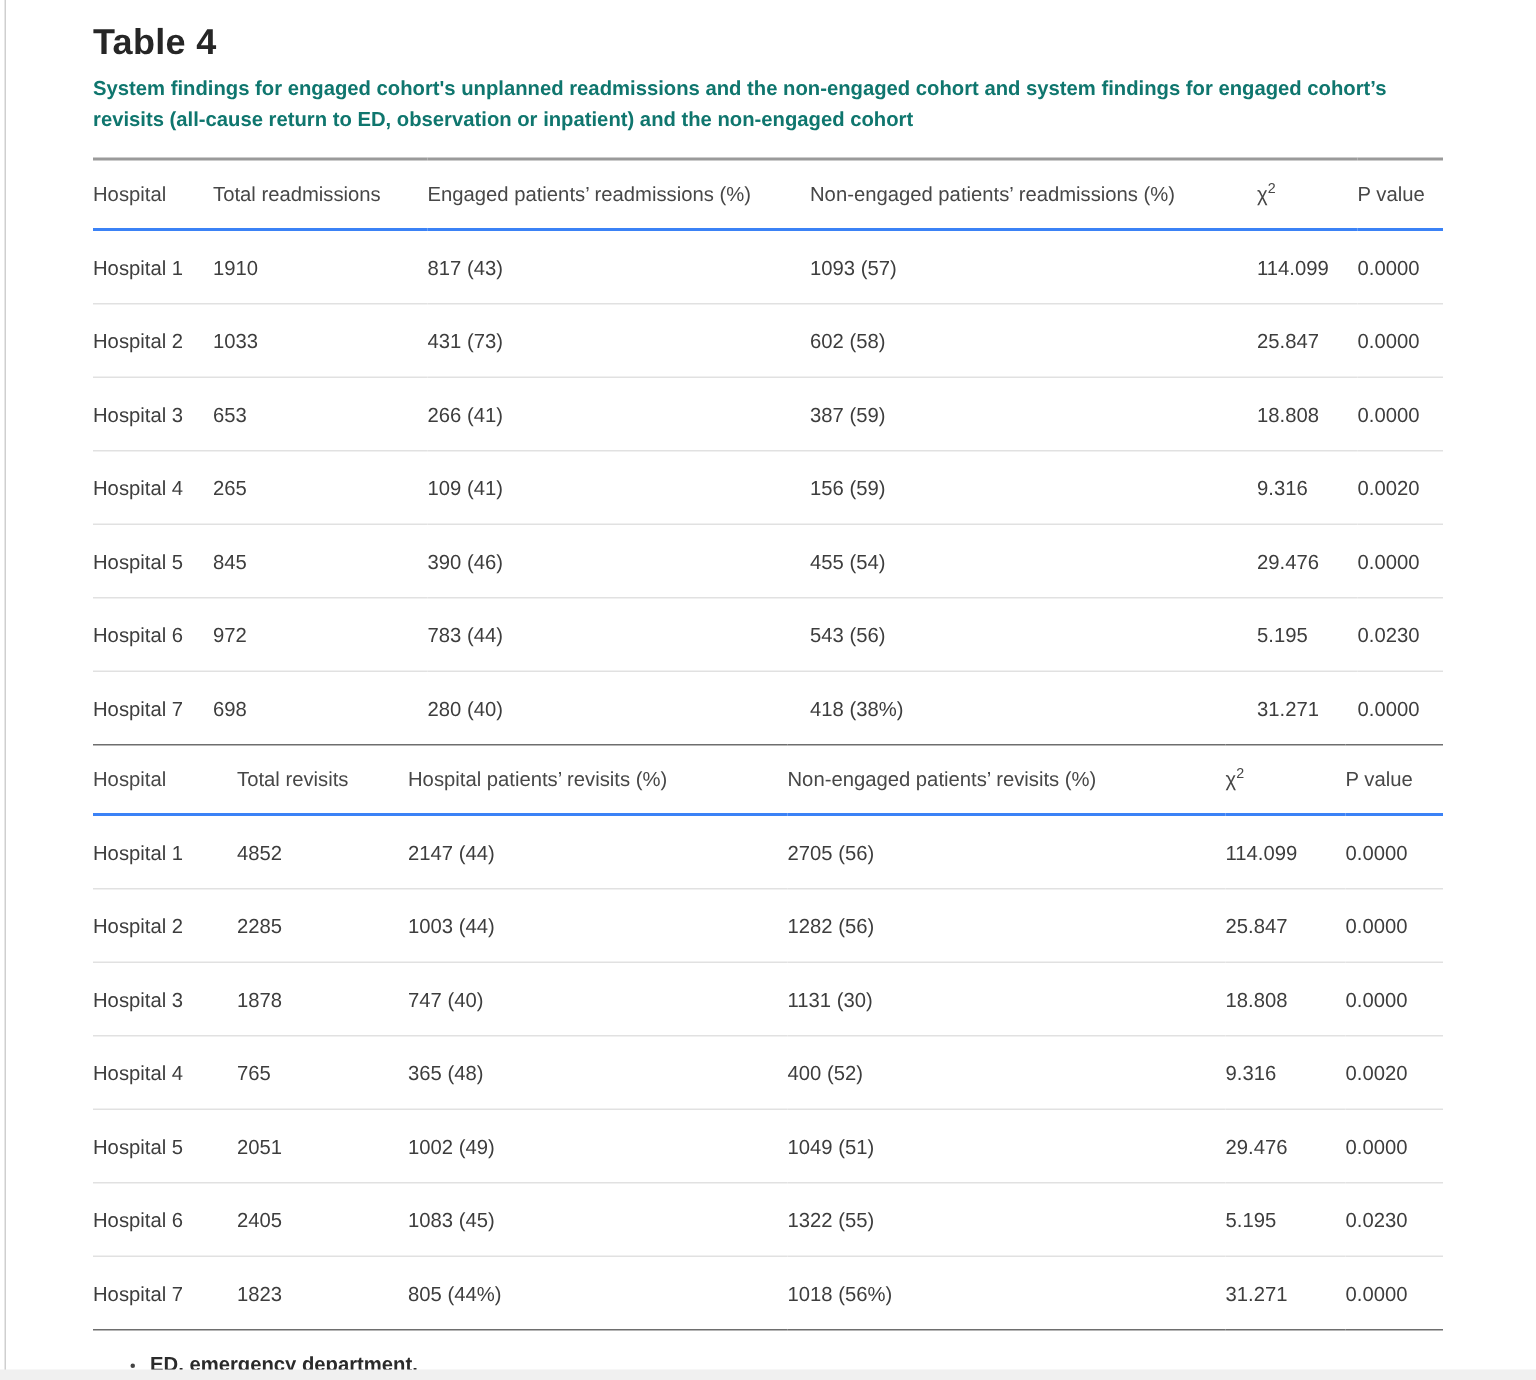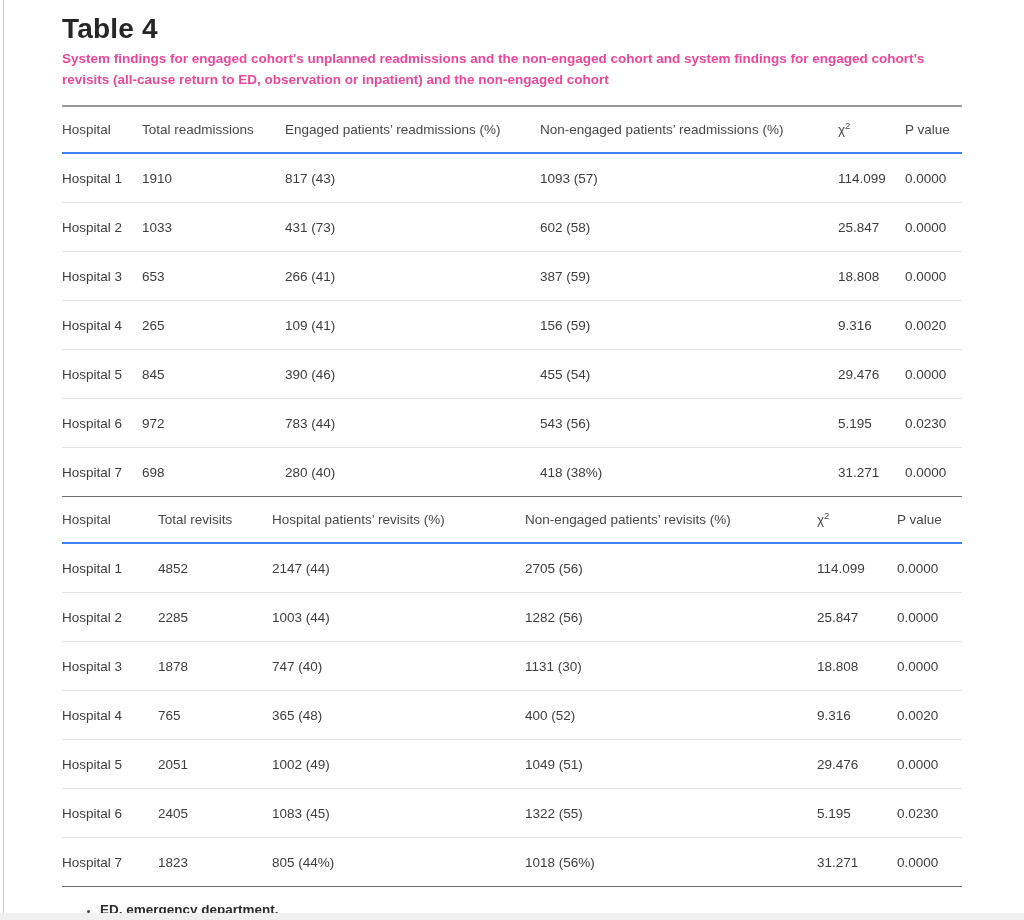--- a/index.html
+++ b/index.html
@@ -6,26 +6,26 @@
   body {
     width:1024px; height:920px; position:relative; overflow:hidden;
     background:#ffffff;
     font-family:"Liberation Sans", sans-serif;
     -webkit-font-smoothing:antialiased;
   }
   .left-rule { position:absolute; left:3px; top:0; bottom:0; width:1px; background:#cfcfcf; }
   .bottom-strip { position:absolute; left:0; right:0; bottom:0; height:7px; background:#f0f0f0; }
   .content { position:absolute; left:62px; top:0; width:900px; }
   .page-title {
-    margin:17px 0 0 0; font-size:28px; line-height:24px;
+    margin:17px 0 0 0; font-size:24px; line-height:24px;
     font-weight:bold; color:#262626; letter-spacing:0.2px;
   }
   .caption {
     margin:7px 0 0 0; font-size:13.5px; line-height:21px;
-    font-weight:bold; color:#ec4899;
+    font-weight:bold; color:#0f766e;
   }
   .tables-root { margin-top:15px; }
   table.data-table {
     border-collapse:collapse; table-layout:fixed; width:900px;
     font-size:13.5px; color:#3d3d3d;
   }
   table.t1 { border-top:2px solid #9a9a9a; }
   table.t2 { border-top:1px solid #6e6e6e; border-bottom:1px solid #6e6e6e; }
   th {
     font-weight:normal; text-align:left; vertical-align:middle;

